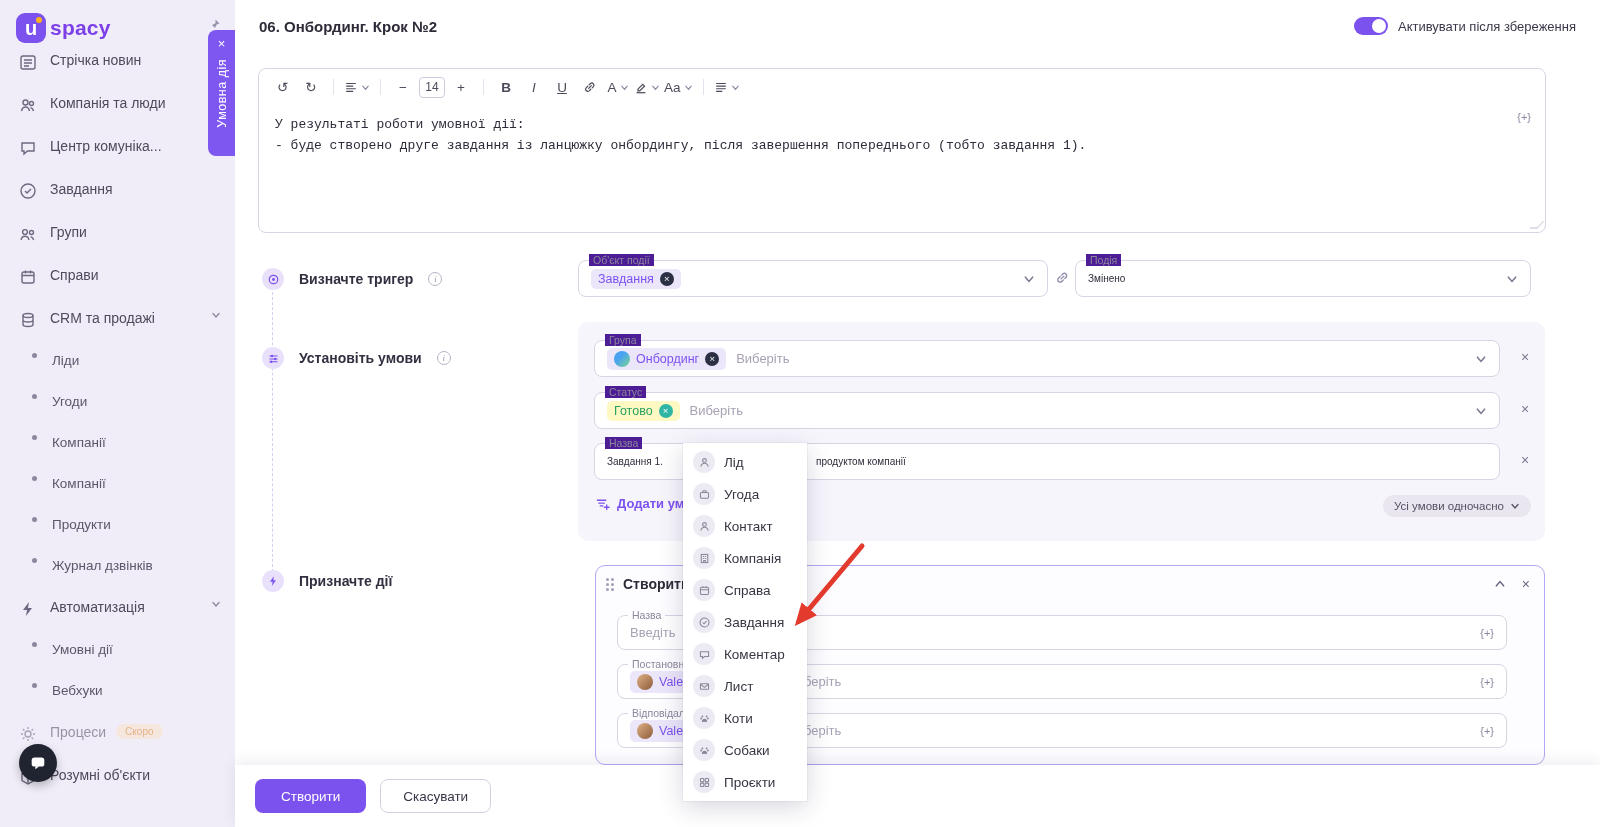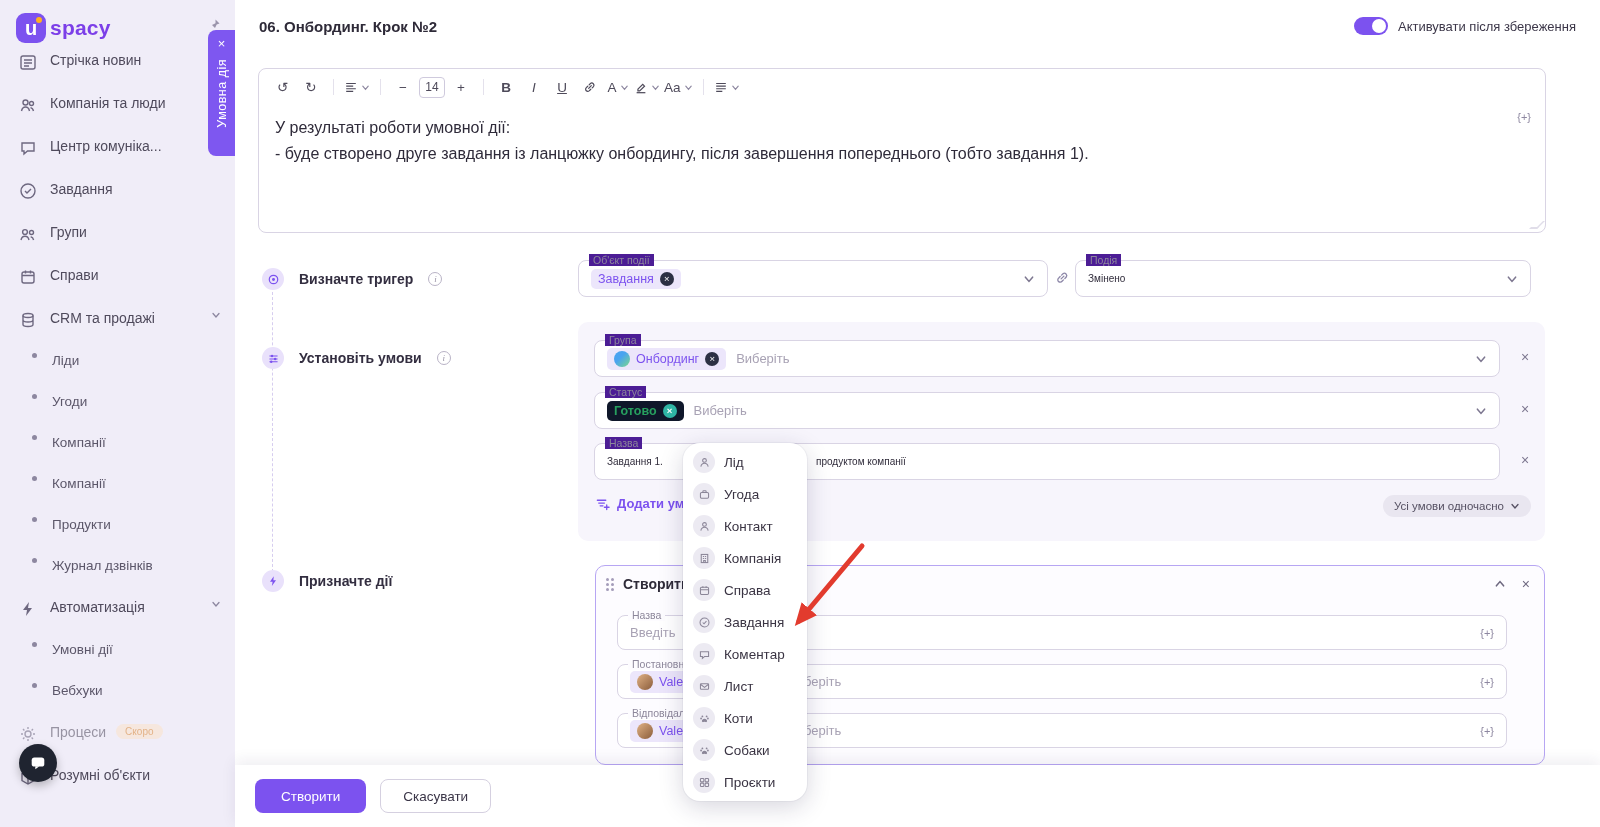--- a/index.html
+++ b/index.html
@@ -42,42 +42,42 @@
   .toggle-label { font-size:13px; color:#3c3749; }
 
   
   .editor { position:absolute; left:23px; top:68px; width:1288px; height:165px; border:1px solid #d9d4e4; border-radius:8px; background:#fff; }
   .editor-toolbar { height:36px; display:flex; align-items:center; gap:4px; padding:0 12px; color:#4e4a5a; }
   .tbtn { min-width:24px; height:24px; display:flex; align-items:center; justify-content:center; gap:3px; font-size:13.5px; border-radius:4px; cursor:pointer; color:#4e4a5a; }
   .tbtn.b { font-weight:700; } .tbtn.i { font-style:italic; } .tbtn.u { text-decoration:underline; }
   .tsep { width:1px; height:16px; background:#e4e1ec; margin:0 6px; }
   .tsize { width:26px; height:21px; border:1px solid #cfcadd; border-radius:4px; font-size:12px; display:flex; align-items:center; justify-content:center; cursor:pointer; }
   .chev-mini { color:#8d87a0; }
-  .editor-body { padding:10px 16px; font-size:16px; line-height:1.6; color:#2f2b3a; height:128px; cursor:text; }
+  .editor-body { padding:10px 16px; font-size:13px; line-height:1.6; color:#2f2b3a; height:128px; cursor:text;font-family:Liberation Mono, monospace; }
   .etoken { position:absolute; right:14px; top:42px; font-size:11px; color:#8d87a0; cursor:pointer; }
   .eresize { position:absolute; right:4px; bottom:3px; width:8px; height:8px; border-right:2px solid #d4d0e0; border-bottom:2px solid #d4d0e0; transform:skew(-45deg) rotate(0deg); opacity:.7; }
 
   
   .connector { position:absolute; left:37px; top:292px; height:280px; border-left:1px dashed #d6cdef; }
   .sec-row { position:absolute; left:27px; height:22px; display:flex; align-items:center; gap:15px; z-index:2; }
   .sec-ic { width:22px; height:22px; border-radius:50%; background:#e9e1fb; color:var(--accent); display:flex; align-items:center; justify-content:center; flex:none; }
   .sec-label { font-size:14px; font-weight:600; color:#332e40; white-space:nowrap; }
   .info-ic { width:14px; height:14px; border-radius:50%; border:1px solid #b9b3c6; color:#9b95a8; font-size:9px; display:flex; align-items:center; justify-content:center; cursor:pointer; font-family:"Liberation Serif",serif; font-style:italic; }
 
   
   .field { position:absolute; background:#fff; border:1px solid #d9d4e4; border-radius:8px; height:37px; display:flex; align-items:center; padding:0 12px; }
   .flabel { position:absolute; top:-7px; left:10px; font-size:10.5px; color:#8d879b; background:#4c1d95; padding:0 4px; line-height:12px; white-space:nowrap; }
   .fval { font-size:10px; color:#2f2b3a; }
   .fplace { font-size:13px; color:#a8a2b4; white-space:nowrap; }
   .fchev { margin-left:auto; color:#7d7790; flex:none; }
   .ftoken { margin-left:auto; font-size:11px; color:#8d87a0; cursor:pointer; flex:none; }
 
   .chip { display:inline-flex; align-items:center; gap:6px; background:#ece6fb; color:var(--accent); border-radius:5px; padding:3px 7px; font-size:12.5px; white-space:nowrap; }
   .chip-x { width:14px; height:14px; border-radius:50%; background:#2c3044; color:#fff; font-size:9.5px; line-height:1; display:flex; align-items:center; justify-content:center; cursor:pointer; flex:none; }
-  .chip.green { background:#0f172a; color:var(--green);font-weight:bold; }
+  .chip.green { background:#fef9c3; color:var(--green); }
   .chip.green .chip-x { background:#2fb5a5; }
   .avatar { width:16px; height:16px; border-radius:50%; flex:none; }
   .avatar.grp { background:linear-gradient(135deg,#4aa3f0 40%,#7ed98a); }
   .avatar.usr { background:linear-gradient(135deg,#e0b184,#8a5c3b); }
 
   .linkic { position:absolute; left:820px; top:270px; color:#8d87a8; cursor:pointer; }
 
   
   .cond-panel { position:absolute; left:343px; top:322px; width:967px; height:219px; background:#f7f5fc; border-radius:10px; }
   .cond-panel .field { left:16px; width:906px; }
@@ -95,21 +95,21 @@
   .ac-icons span { cursor:pointer; }
   .action-card .field { left:21px; width:890px; height:35px; }
   .action-card .flabel { background:#fdfcff; }
 
   
   .bottombar { position:absolute; left:0; bottom:0; width:100%; height:62px; background:#fff; box-shadow:0 -4px 14px rgba(40,30,80,.08); display:flex; align-items:center; gap:14px; padding:0 20px; z-index:10; }
   .btn-primary { height:34px; padding:0 26px; background:var(--accent); color:#fff; border:none; border-radius:8px; font-size:13.5px; font-family:inherit; cursor:pointer; }
   .btn-secondary { height:34px; padding:0 22px; background:#fff; color:#3a3547; border:1px solid #d5d0e0; border-radius:8px; font-size:13.5px; font-family:inherit; cursor:pointer; }
 
   
-  .dropdown { position:absolute; left:683px; top:443px; width:124px; background:#fff; border-radius:17px; box-shadow:0 6px 24px rgba(35,25,70,.18), 0 0 0 1px rgba(35,25,70,.04); padding:3px 0; z-index:40; }
+  .dropdown { position:absolute; left:683px; top:443px; width:124px; background:#fff; border-radius:0; box-shadow:0 6px 24px rgba(35,25,70,.18), 0 0 0 1px rgba(35,25,70,.04); padding:3px 0; z-index:40; }
   .dd-item { height:32px; display:flex; align-items:center; gap:9px; padding:0 10px; font-size:13.5px; color:#3a3443; cursor:pointer; white-space:nowrap; }
   .dd-ic { width:22px; height:22px; border-radius:50%; background:#eceaf2; color:#8b8698; display:flex; align-items:center; justify-content:center; flex:none; }
 
   
   .arrow-svg { position:absolute; left:0; top:0; z-index:50; pointer-events:none; }
   .chat-fab { position:absolute; left:19px; top:744px; width:38px; height:38px; border-radius:50%; background:#1f2430; display:flex; align-items:center; justify-content:center; z-index:30; box-shadow:0 4px 10px rgba(0,0,0,.25); cursor:pointer; }
 </style>
 </head>
 <body style="--accent: #7c52ef; --arrow: #e23b2e; --green: #27a05f;">
 

